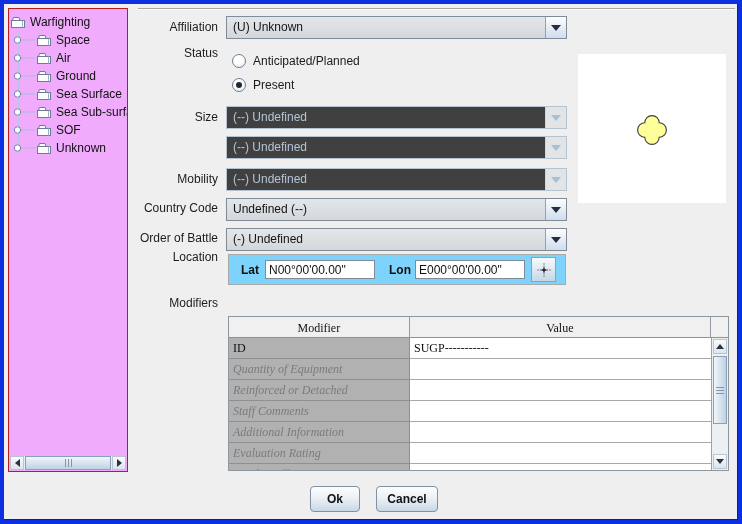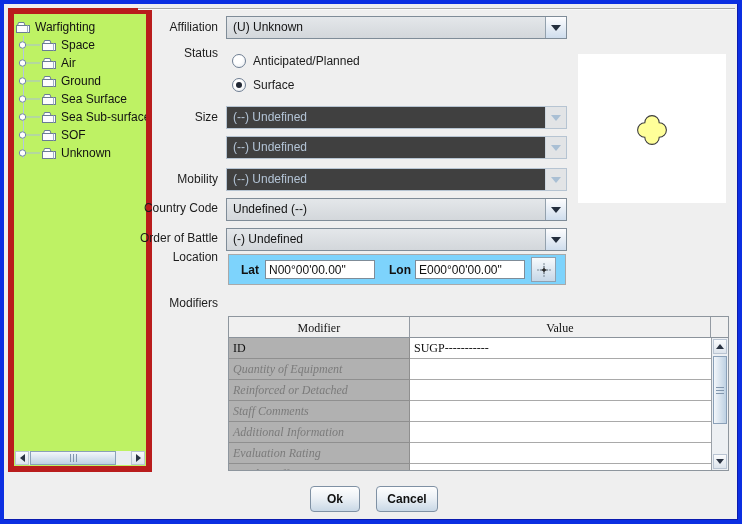--- a/index.html
+++ b/index.html
@@ -9,22 +9,22 @@
     border:4px solid #0c2fe2;
     box-shadow: inset -1px 0 0 #0a1aae, inset 0 -1px 0 #0a1aae;
     background:#efefef;
     font-family:"Liberation Sans", sans-serif;
     font-size:12px; color:#1b1b1b;
     overflow:hidden;
   }
 
   
   .tree-pane {
-    position:absolute; left:4px; top:4px; width:144px; height:464px;
-    background:#bef264; border:6px solid #b91c1c; overflow:hidden;
+    position:absolute; left:4px; top:4px; width:120px; height:464px;
+    background:#f0abfc; border:1px solid #b91c1c; overflow:hidden;
   }
   .tree-connector { position:absolute; left:9px; top:22px; width:1px; height:122px; background:#b4c6e0; }
   .tree-row { position:absolute; left:0; height:18px; width:200px; display:flex; align-items:center; white-space:nowrap; cursor:default; }
   .tree-row .tlabel { margin-left:4px; color:#111; }
   .tree-row svg { flex:none; }
 
   
   .hsb { position:absolute; left:1px; right:1px; bottom:1px; height:14px; background:#e9edf1; display:block; }
   .hsb-btn { position:absolute; top:0; width:14px; height:14px; display:flex; align-items:center; justify-content:center;
              background:linear-gradient(#fafbfc,#dde4ec); border:1px solid #b9c4d2; }
@@ -252,21 +252,21 @@
         <i class="tri-d"></i>
       </span>
   </div>
 
   <div class="radio-row" style="top:49px;">
     <span class="radio"></span>
     <span class="rlabel">Anticipated/Planned</span>
   </div>
   <div class="radio-row" style="top:73px;">
     <span class="radio sel"></span>
-    <span class="rlabel">Surface</span>
+    <span class="rlabel">Present</span>
   </div>
 
   <div class="combo disabled" style="top:102px;">
     <span class="cval">(--) Undefined</span>
     <span class="cbtn">
         <i class="tri-d"></i>
       </span>
   </div>
   <div class="combo disabled" style="top:132px;">
     <span class="cval">(--) Undefined</span>

